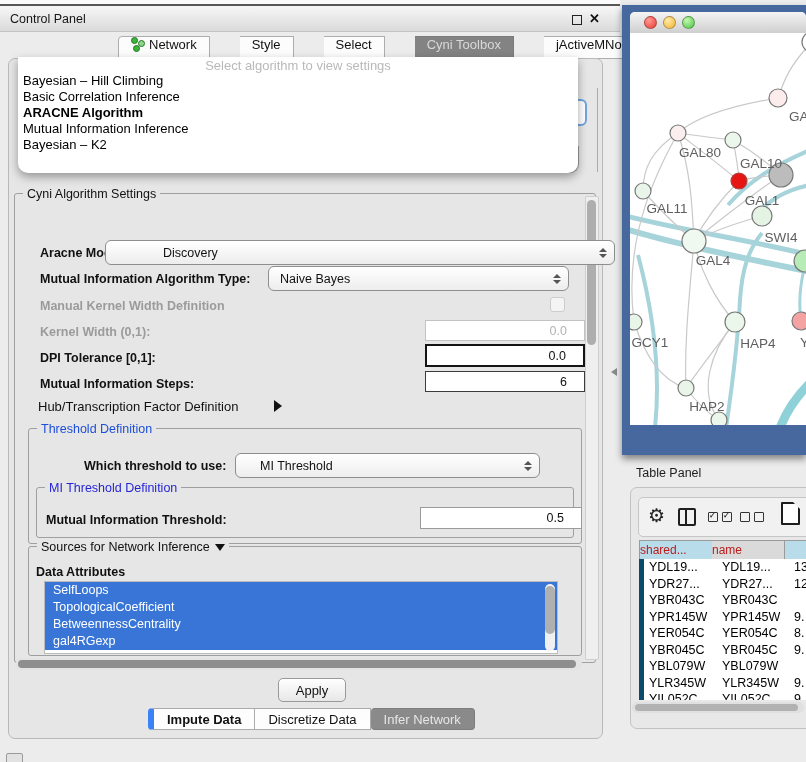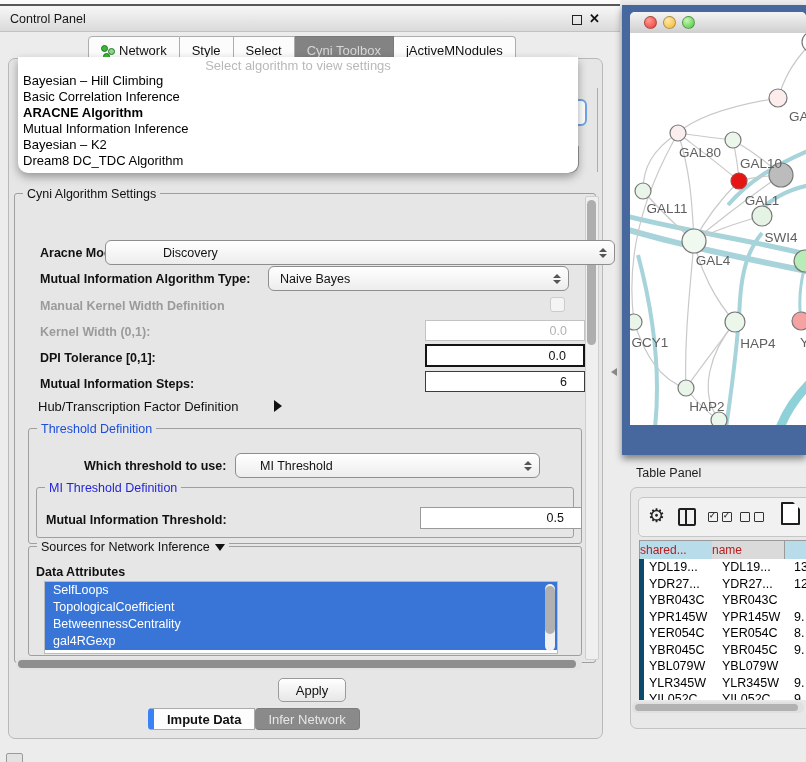--- a/index.html
+++ b/index.html
@@ -14,21 +14,21 @@
   .titlebar{left:0;top:6px;width:620px;height:25px;
             background:linear-gradient(#f7f7f7,#dadada);border-bottom:1px solid #c2c2c2;}
   .cp-title{left:10px;top:12px;font-size:12.5px;color:#161616;}
   .float-icon{left:572px;top:15px;width:8px;height:8px;border:1.5px solid #222;background:transparent;}
   .close-icon{left:589px;top:11px;width:14px;height:14px;color:#111;font-weight:bold;font-size:13px;}
   .close-icon::before{content:"\2715";}
 
   
   .tabbar{left:88px;top:36px;height:23px;display:flex;}
   .tab{height:21px;border:1px solid #adadad;border-left:none;background:#fcfcfc;
-       display:flex;align-items:flex-end;padding:0 12px;font-size:13px;color:#111;}
+       display:flex;align-items:flex-start;padding:0 12px;font-size:13px;color:#111;margin-left:30px;}
   .tab.first{border-left:1px solid #adadad;border-radius:4px 0 0 0;}
   .tab.last{border-radius:0 4px 0 0;}
   .tab.selected{background:#838383;color:#d8d8d8;border-color:#7a7a7a;}
   .net-glyph{width:13px;height:13px;margin-right:5px;position:relative;}
   .net-glyph i{position:absolute;border-radius:50%;background:#3db53d;border:1px solid #1f7a1f;}
   .net-glyph i.a{width:5px;height:5px;left:0;top:0;}
   .net-glyph i.b{width:5px;height:5px;left:7px;top:3px;background:#8fd48f;}
   .net-glyph i.c{width:5px;height:5px;left:2px;top:8px;background:#3db53d;}
 
   .main-panel{left:8px;top:58px;width:593px;height:679px;background:#e6e6e6;
@@ -177,21 +177,20 @@
   <div class="abs frag-corner"></div>
   <div class="abs frag-line"></div>
 
   <div class="abs dropdown">
     <div class="dd-placeholder">Select algorithm to view settings</div>
     <div class="dd-item">Bayesian – Hill Climbing</div>
     <div class="dd-item">Basic Correlation Inference</div>
     <div class="dd-item bold">ARACNE Algorithm</div>
     <div class="dd-item">Mutual Information Inference</div>
     <div class="dd-item">Bayesian – K2</div>
-    <div class="dd-item">Dream8 DC_TDC Algorithm</div>
   </div>
 
   <div class="abs group" style="left:14px;top:193px;width:580px;height:468px;">
     <span class="group-title">Cyni Algorithm Settings</span>
   </div>
   <div class="abs vsb" style="left:585px;top:196px;width:12px;height:462px;">
     <div class="thumb" style="top:3px;height:145px;"></div>
   </div>
 
   <div class="abs lbl" style="left:40px;top:246px;">Aracne Mode:</div>
@@ -268,20 +267,23 @@
     <div class="hsb-thumb" style="left:2px;top:2px;width:558px;height:8px;"></div>
   </div>
 
   <div class="abs apply-btn" style="left:278px;top:678px;width:66px;height:22px;">
     <span>Apply</span>
   </div>
 
   <div class="abs bottom-tabs">
     <div class="btab first">
       <span>Impute Data</span>
+    </div>
+    <div class="btab">
+      <span>Discretize Data</span>
     </div>
     <div class="btab selected">
       <span>Infer Network</span>
     </div>
   </div>
 
   <div class="abs mini-grip"></div>
   <div class="abs collapse-arrow"></div>
 
   <div class="abs net-frame"></div>

